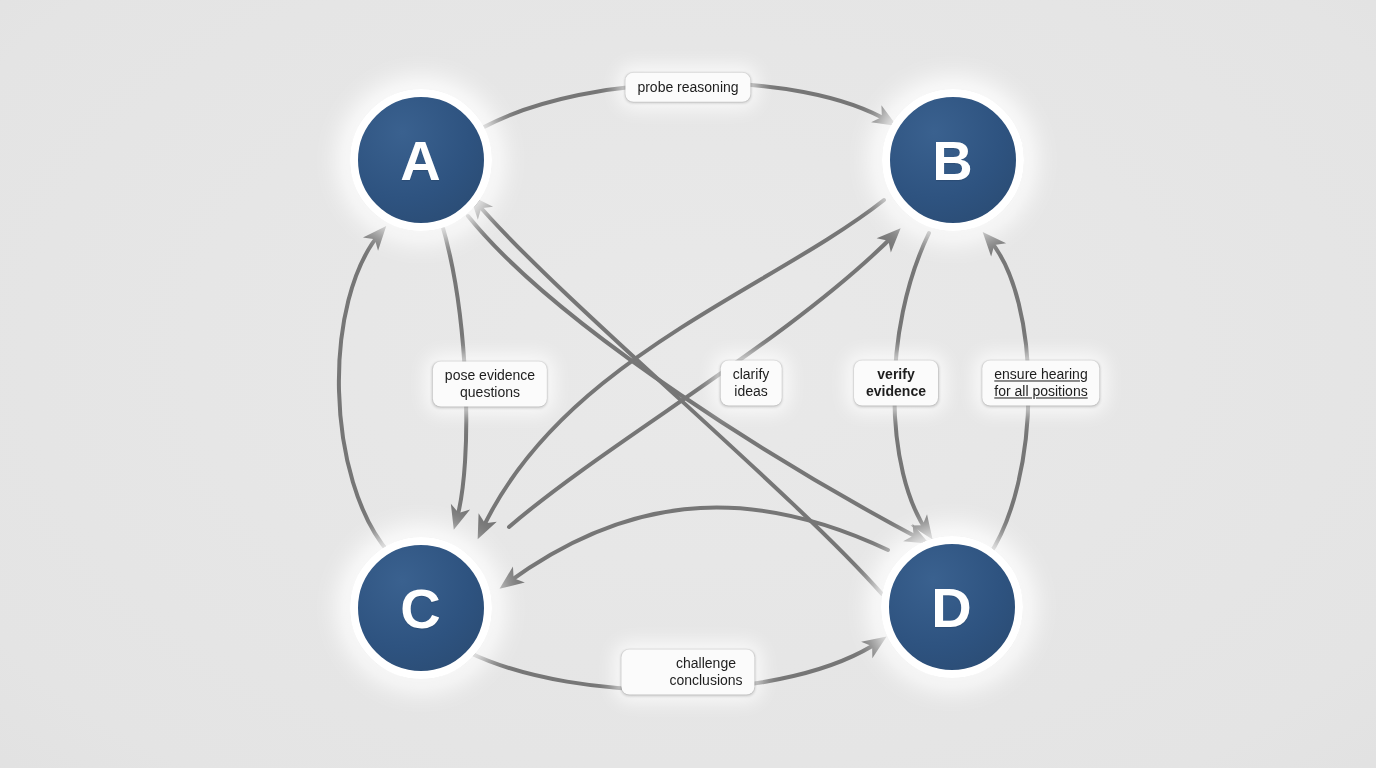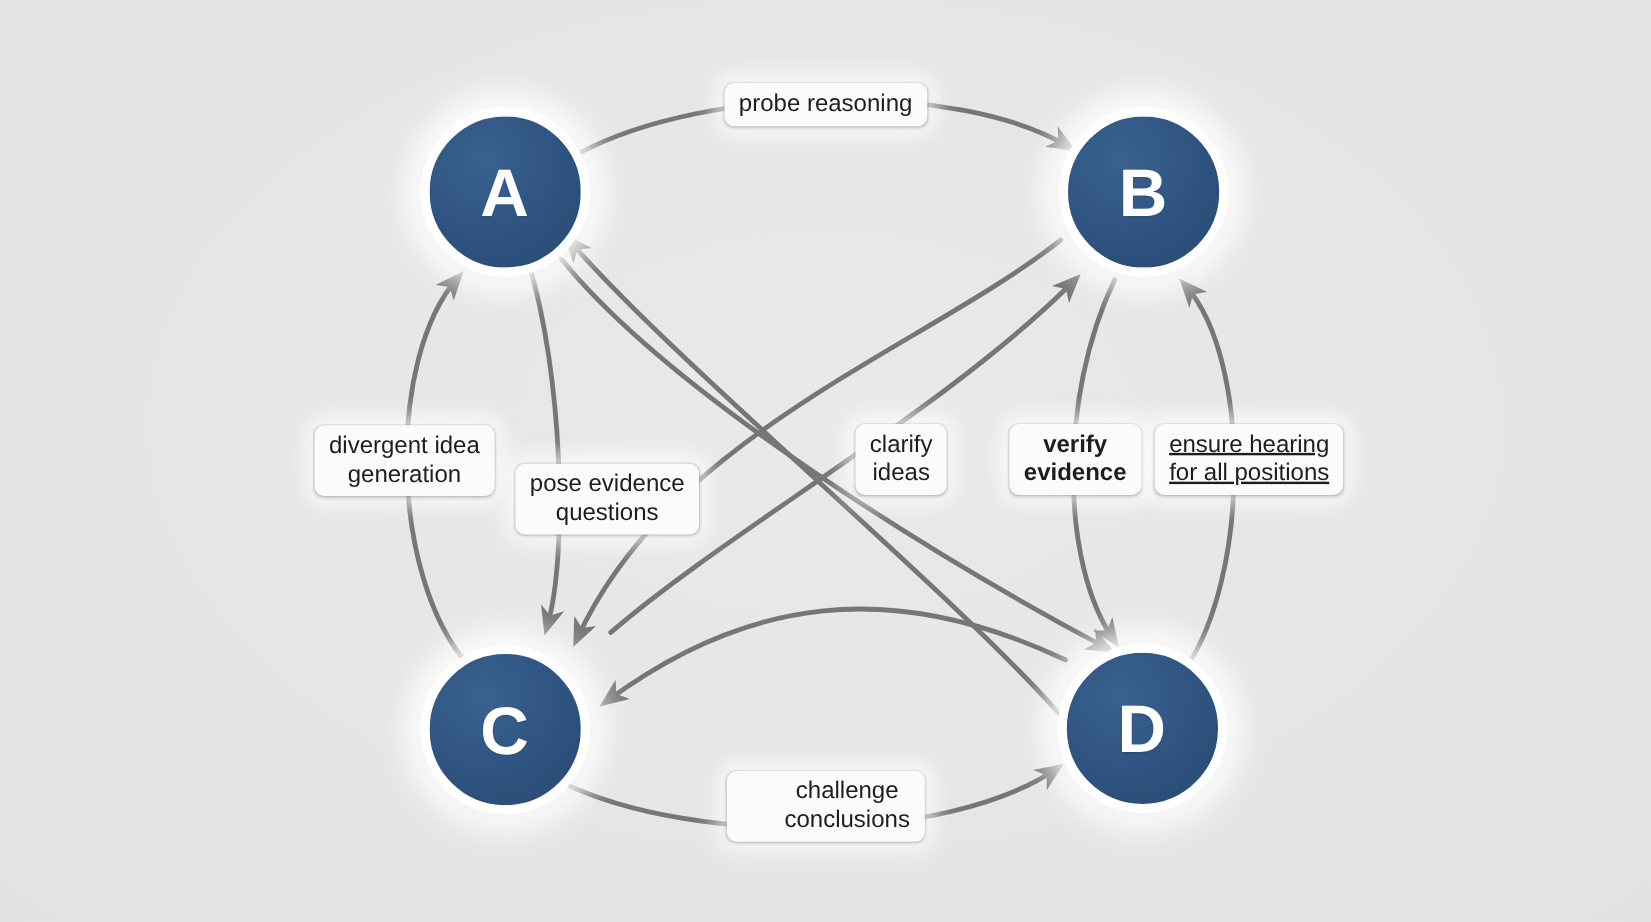--- a/index.html
+++ b/index.html
@@ -9,21 +9,21 @@
     background:#e3e3e3;
   }
   .stage{
     position:relative;width:1376px;height:768px;
     background:radial-gradient(ellipse 115% 130% at 50% 46%, #e9e9e9 0%, #e4e4e4 52%, #dcdcdc 82%, #d4d4d4 100%);
   }
   svg.arrows{position:absolute;left:0;top:0;z-index:1;}
   .edge-label{
     position:absolute;z-index:2;transform:translate(-50%,-50%);
     background:#fbfbfb;color:#1d1d1d;
-    font-size:20px;line-height:1.18;text-align:center;
+    font-size:14px;line-height:1.18;text-align:center;
     padding:6px 12px;border-radius:8px;white-space:pre-line;
     box-shadow:0 1px 3px rgba(0,0,0,.20), 0 0 0 1px rgba(0,0,0,.05), 0 0 18px 8px rgba(255,255,255,.75);
   }
   .node{
     position:absolute;z-index:3;transform:translate(-50%,-50%);
     width:126px;height:126px;border-radius:50%;
     border:8px solid #ffffff;
     background:radial-gradient(circle at 35% 28%, #3a618f 0%, #2e5380 55%, #29496f 100%);
     box-shadow:0 0 26px 12px rgba(255,255,255,.95), 0 2px 8px rgba(0,0,0,.10);
     display:flex;align-items:center;justify-content:center;
@@ -53,23 +53,21 @@
         <path d="M 988,557 C 1041,480 1043,300 988,238" stroke="#767676" stroke-width="4" stroke-linecap="round" marker-end="url(#ah)"></path>
         <path d="M 468,652 C 580,706 790,702 880,641" stroke="#767676" stroke-width="4" stroke-linecap="round" marker-end="url(#ah)"></path>
         <path d="M 884,200 C 770,290 560,360 481,532" stroke="#767676" stroke-width="4" stroke-linecap="round" marker-end="url(#ah)"></path>
         <path d="M 468,216 C 560,330 790,470 922,540" stroke="#767676" stroke-width="4" stroke-linecap="round" marker-end="url(#ah)"></path>
         <path d="M 882,594 C 790,490 560,300 475,201" stroke="#767676" stroke-width="4" stroke-linecap="round" marker-end="url(#ah)"></path>
         <path d="M 888,550 C 740,480 620,500 506,584" stroke="#767676" stroke-width="4" stroke-linecap="round" marker-end="url(#ah)"></path>
       </g>
   </svg>
 
   <div class="edge-label" style="left:688px;top:87px;">probe reasoning</div>
-  <div class="edge-label" style="left:337px;top:384px;">divergent idea
-generation</div>
-  <div class="edge-label" style="left:506px;top:384px;margin-top:32px;">pose evidence
+  <div class="edge-label" style="left:490px;top:384px;">pose evidence
 questions</div>
   <div class="edge-label" style="left:751px;top:383px;text-align:center;">clarify
 ideas</div>
   <div class="edge-label" style="left:896px;top:383px;font-weight:bold;">verify
 evidence</div>
   <div class="edge-label" style="left:1041px;top:383px;text-decoration:underline;">ensure hearing
 for all positions</div>
   <div class="edge-label" style="left:688px;top:672px;padding-left:48px;">challenge
 conclusions</div>
 

